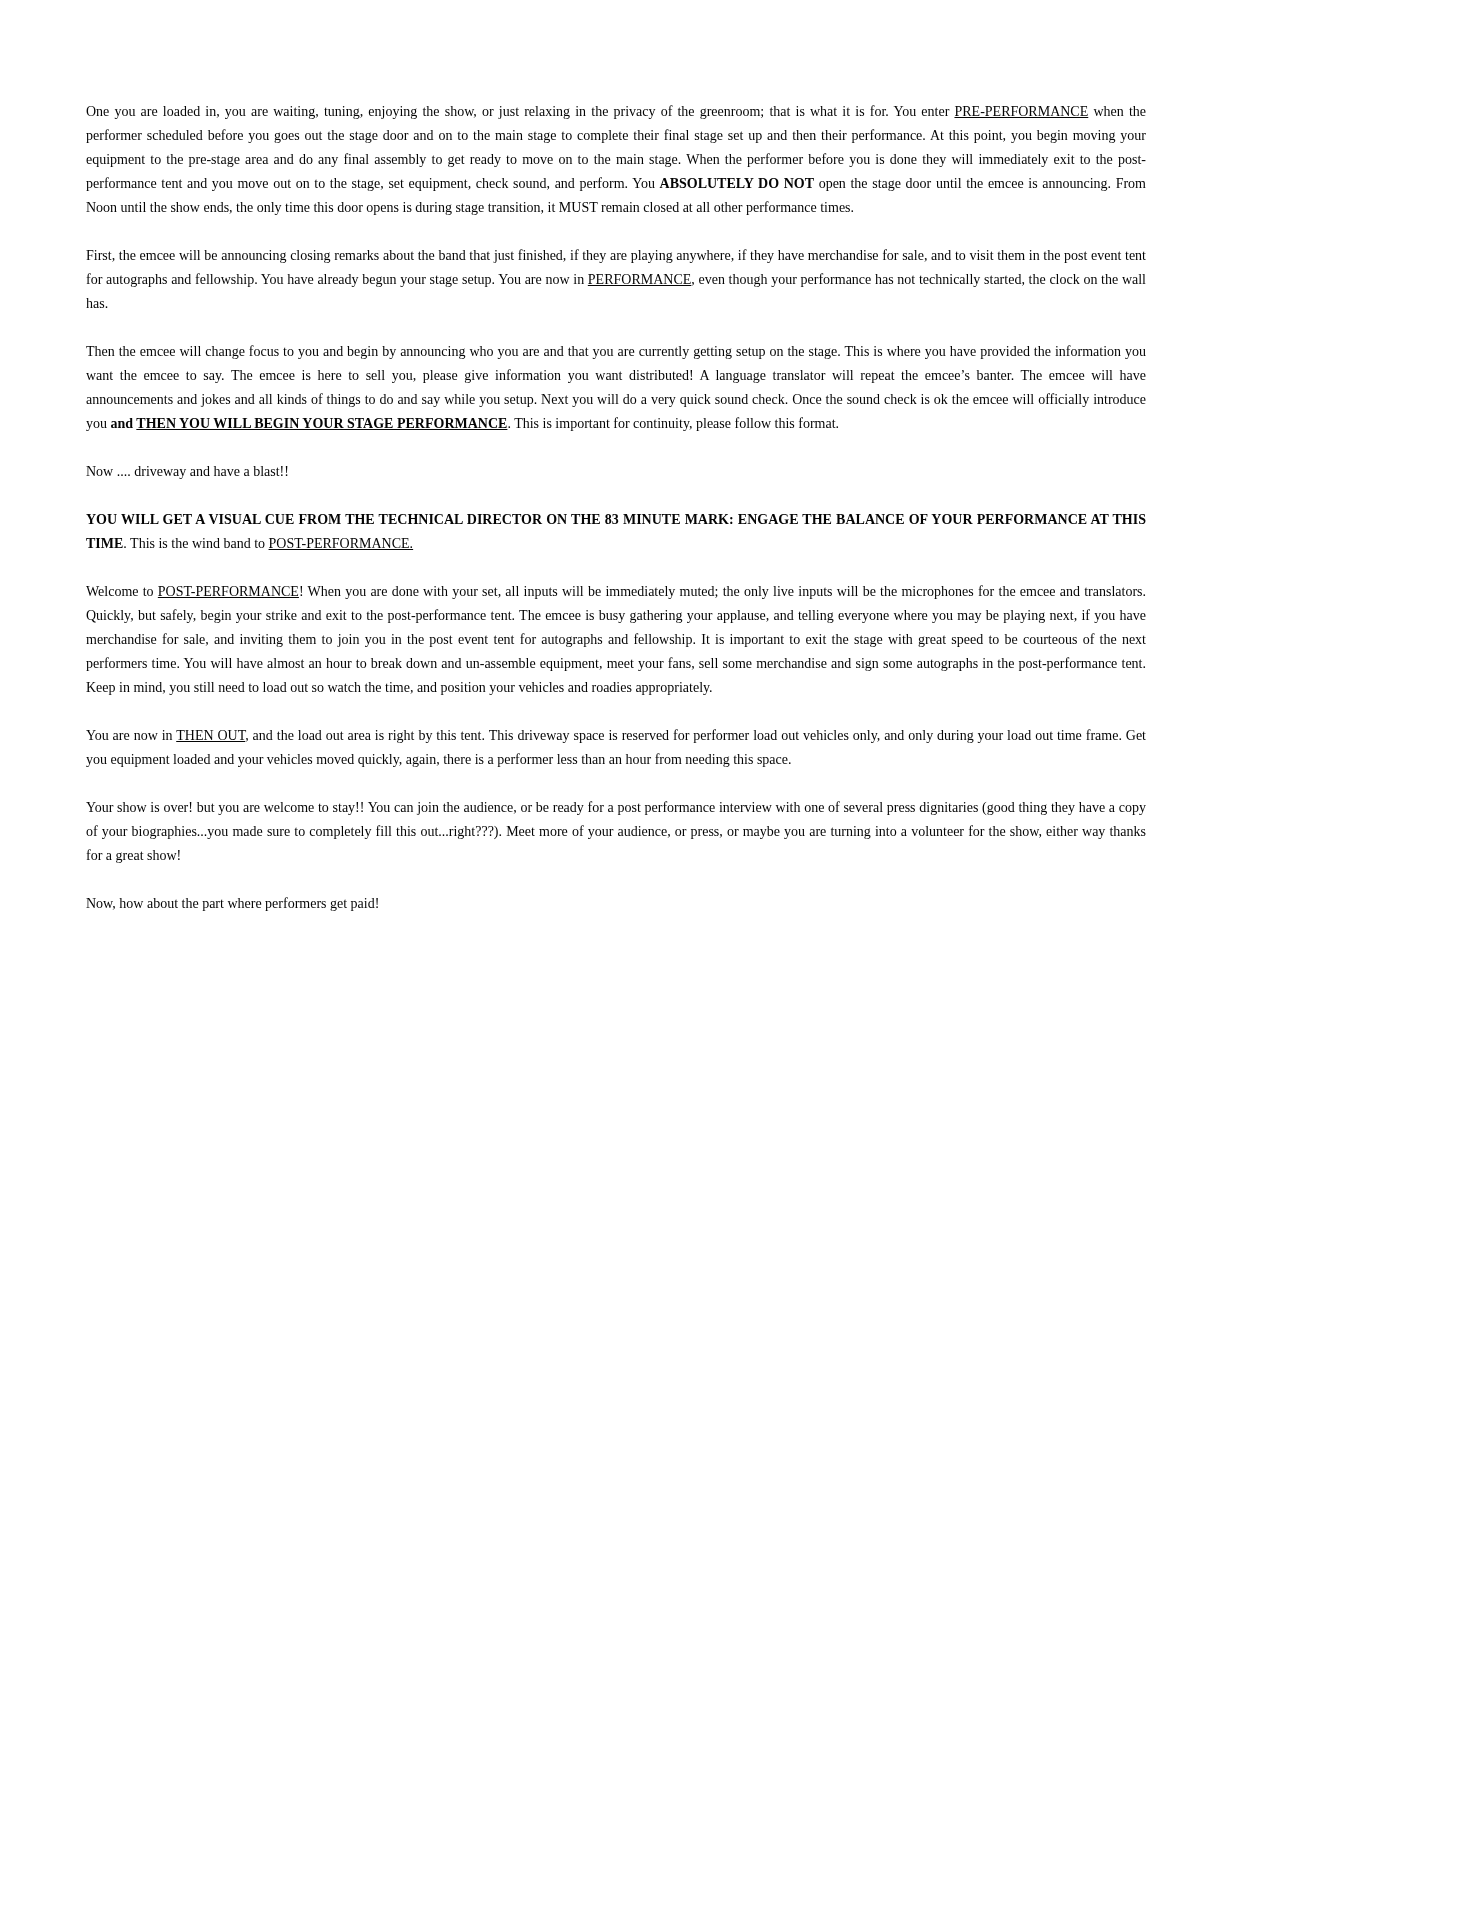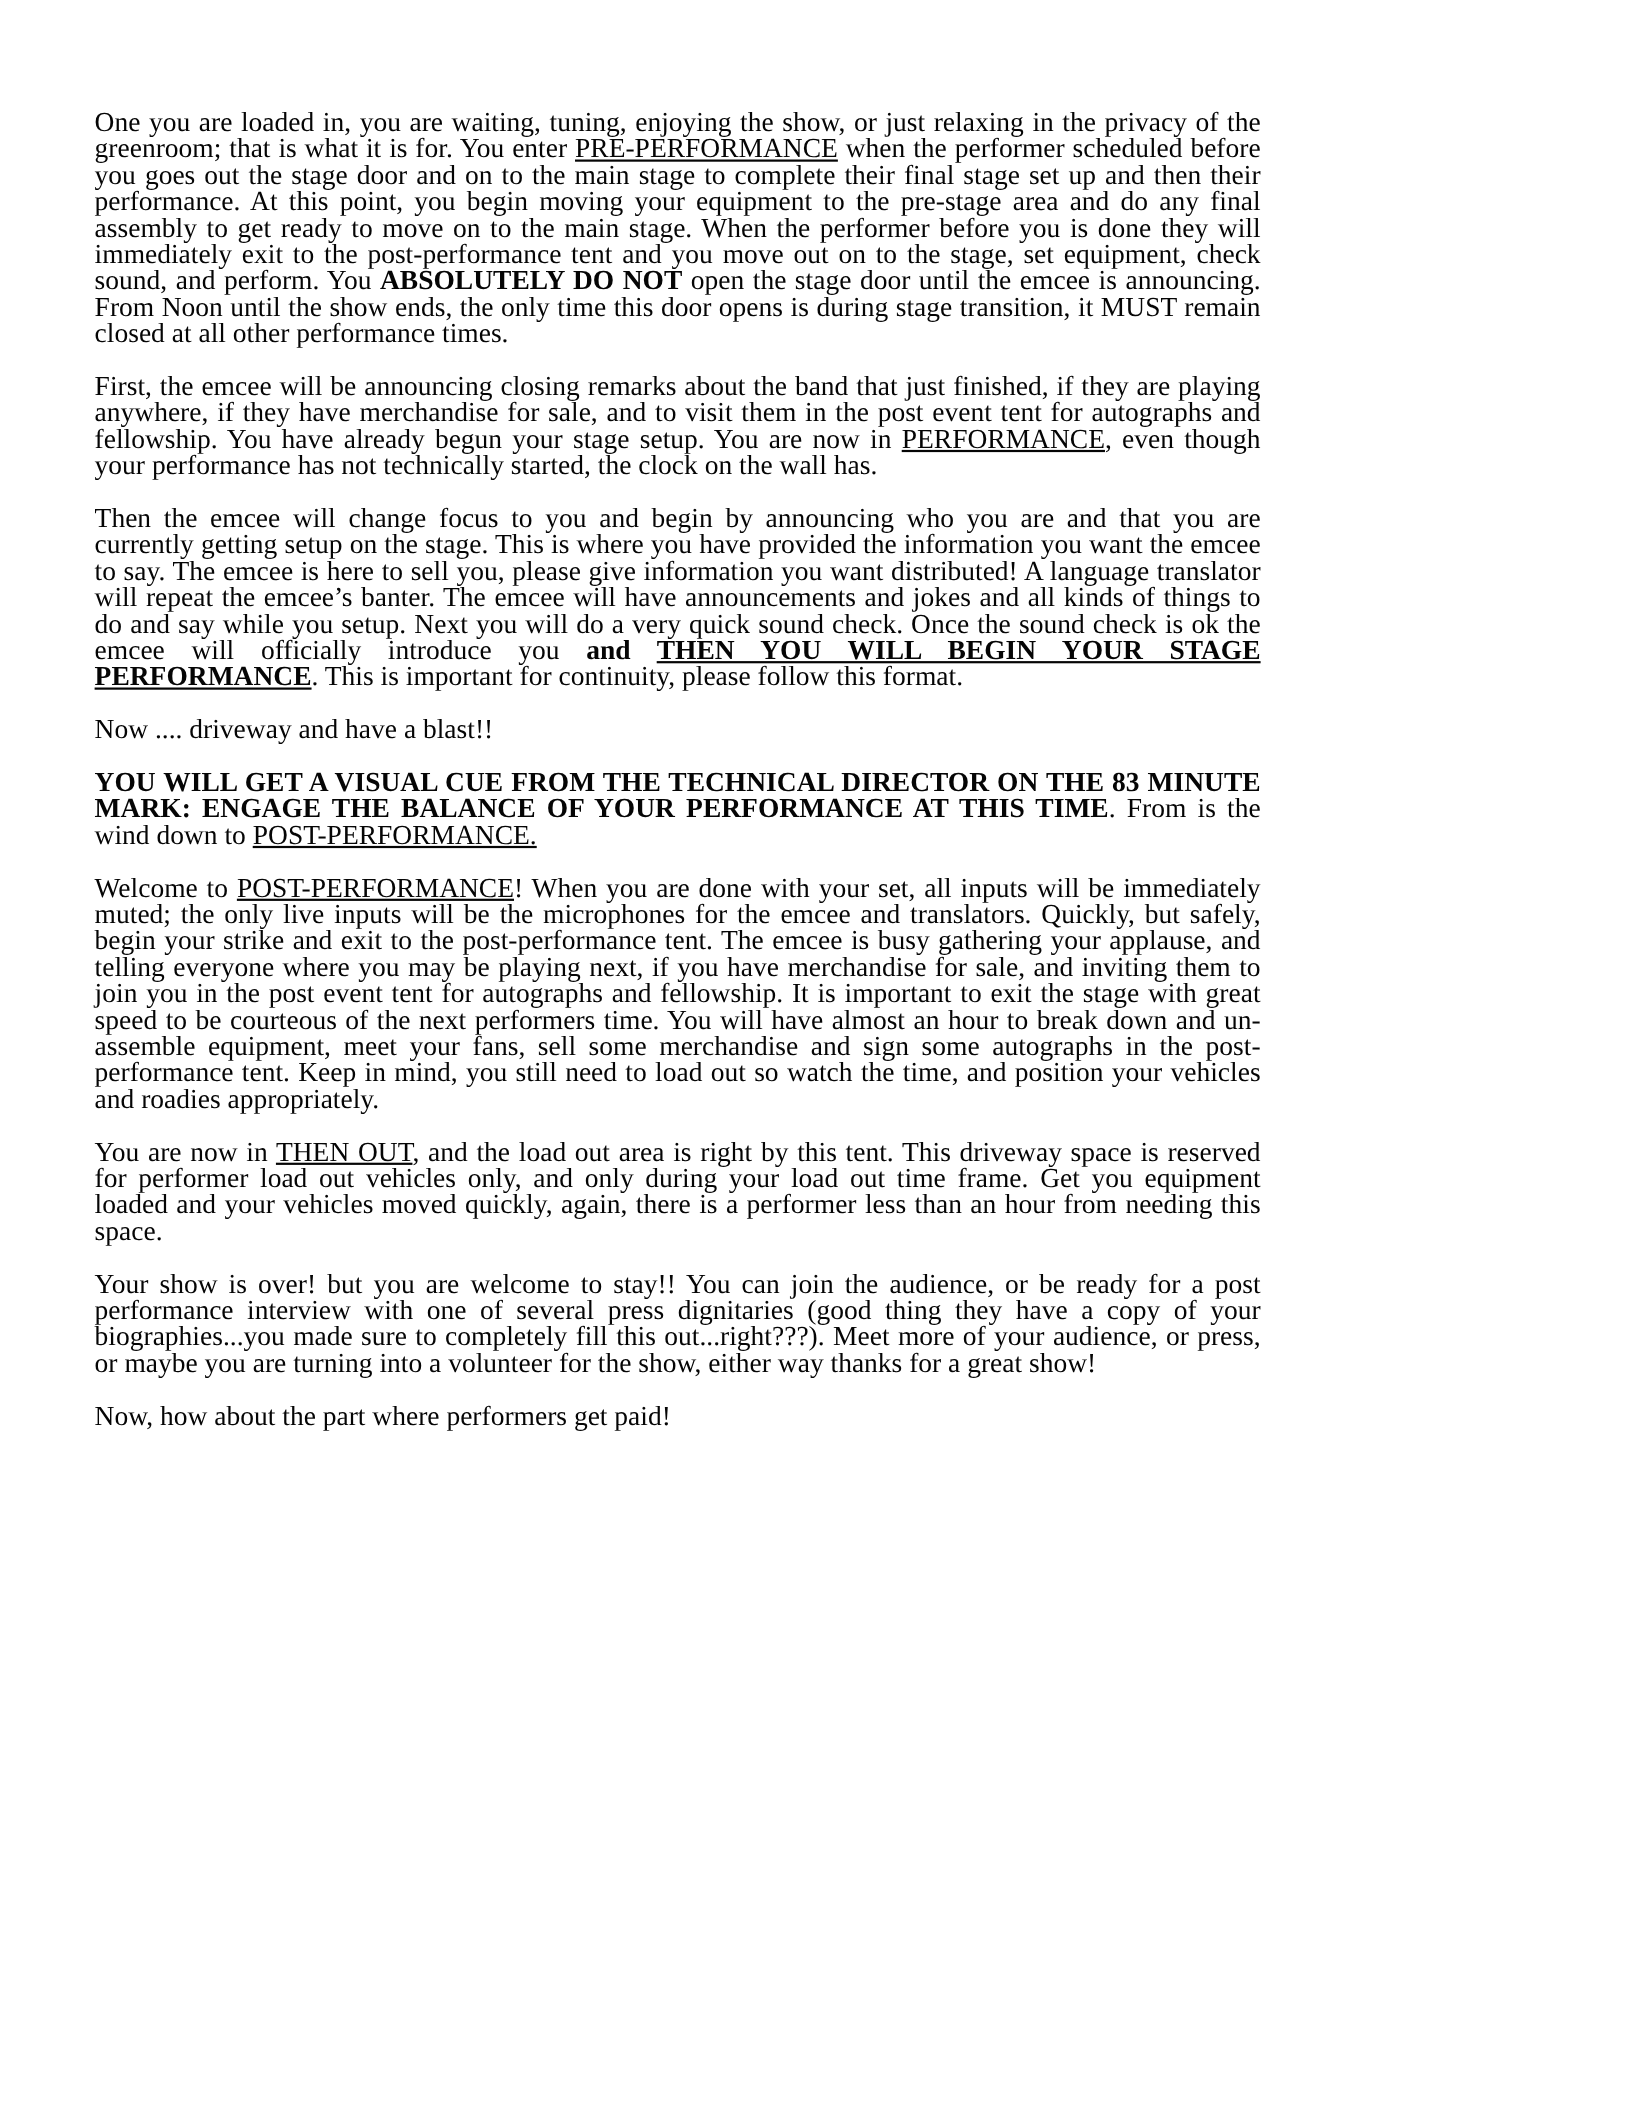--- a/index.html
+++ b/index.html
@@ -19,37 +19,37 @@
   }
   .content {
     position: absolute;
     top: 100px;
     left: 86px;
     width: 1060px;
   }
   .para {
     margin: 0 0 24px 0;
     text-align: justify;
-    font-size: 25px;
+    font-size: 14px;
     line-height: 24px;
   }
   .para:last-child {
     margin-bottom: 10px;
   }
   .bold { font-weight: 700; }
   .underline { text-decoration: underline; }
 </style>
 </head>
 <body>
 
 <div class="page">
   <main class="content">
       <p class="para"><span>One you are loaded in, you are waiting, tuning, enjoying the show, or just relaxing in the privacy of the greenroom; that is what it is for.  You enter </span><span class="underline">PRE-PERFORMANCE</span><span> when the performer scheduled before you goes out the stage door and on to the main stage to complete their final stage set up and then their performance.  At this point, you begin moving your equipment to the pre-stage area and do any final assembly to get ready to move on to the main stage.  When the performer before you is done they will immediately exit to the post-performance tent and you move out on to the stage, set equipment, check sound, and perform.  You </span><span class="bold">ABSOLUTELY DO NOT</span><span> open the stage door until the emcee is announcing.  From Noon until the show ends, the only time this door opens is during stage transition, it MUST remain closed at all other performance times.</span></p>
       <p class="para"><span>First, the emcee will be announcing closing remarks about the band that just finished, if they are playing anywhere, if they have merchandise for sale, and to visit them in the post event tent for autographs and fellowship.  You have already begun your stage setup.  You are now in </span><span class="underline">PERFORMANCE</span><span>, even though your performance has not technically started, the clock on the wall has.</span></p>
       <p class="para"><span>Then the emcee will change focus to you and begin by announcing who you are and that you are currently getting setup on the stage.  This is where you have provided the information you want the emcee to say.  The emcee is here to sell you, please give information you want distributed!  A language translator will repeat the emcee’s banter.  The emcee will have announcements and jokes and all kinds of things to do and say while you setup.  Next you will do a very quick sound check.  Once the sound check is ok the emcee will officially introduce you </span><span class="bold">and </span><span class="bold underline">THEN YOU WILL BEGIN YOUR STAGE PERFORMANCE</span><span>.  This is important for continuity, please follow this format.</span></p>
       <p class="para"><span>Now .... driveway and have a blast!!</span></p>
-      <p class="para"><span class="bold">YOU WILL GET A VISUAL CUE FROM THE TECHNICAL DIRECTOR ON THE 83 MINUTE MARK: ENGAGE THE BALANCE OF YOUR PERFORMANCE AT THIS TIME</span><span>.  From is the wind down to </span><span class="underline">POST-PERFORMANCE.</span></p>
+      <p class="para"><span class="bold">YOU WILL GET A VISUAL CUE FROM THE TECHNICAL DIRECTOR ON THE 83 MINUTE MARK: ENGAGE THE BALANCE OF YOUR PERFORMANCE AT THIS TIME</span><span>.  This is the wind band to </span><span class="underline">POST-PERFORMANCE.</span></p>
       <p class="para"><span>Welcome to </span><span class="underline">POST-PERFORMANCE</span><span>!  When you are done with your set, all inputs will be immediately muted; the only live inputs will be the microphones for the emcee and translators.  Quickly, but safely, begin your strike and exit to the post-performance tent.  The emcee is busy gathering your applause, and telling everyone where you may be playing next, if you have merchandise for sale, and inviting them to join you in the post event tent for autographs and fellowship.  It is important to exit the stage with great speed to be courteous of the next performers time.  You will have almost an hour to break down and un-assemble equipment, meet your fans, sell some merchandise and sign some autographs in the post-performance tent.  Keep in mind, you still need to load out so watch the time, and position your vehicles and roadies appropriately.</span></p>
       <p class="para"><span>You are now in </span><span class="underline">THEN OUT</span><span>, and the load out area is right by this tent.  This driveway space is reserved for performer load out vehicles only, and only during your load out time frame.  Get you equipment loaded and your vehicles moved quickly, again, there is a performer less than an hour from needing this space.</span></p>
       <p class="para"><span>Your show is over!  but you are welcome to stay!!  You can join the audience, or be ready for a post performance interview with one of several press dignitaries (good thing they have a copy of your biographies...you made sure to completely fill this out...right???).  Meet more of your audience, or press, or maybe you are turning into a volunteer for the show, either way thanks for a great show!</span></p>
       <p class="para"><span>Now, how about the part where performers get paid!</span></p>
     </main>
 </div>
 
 </body></html>

